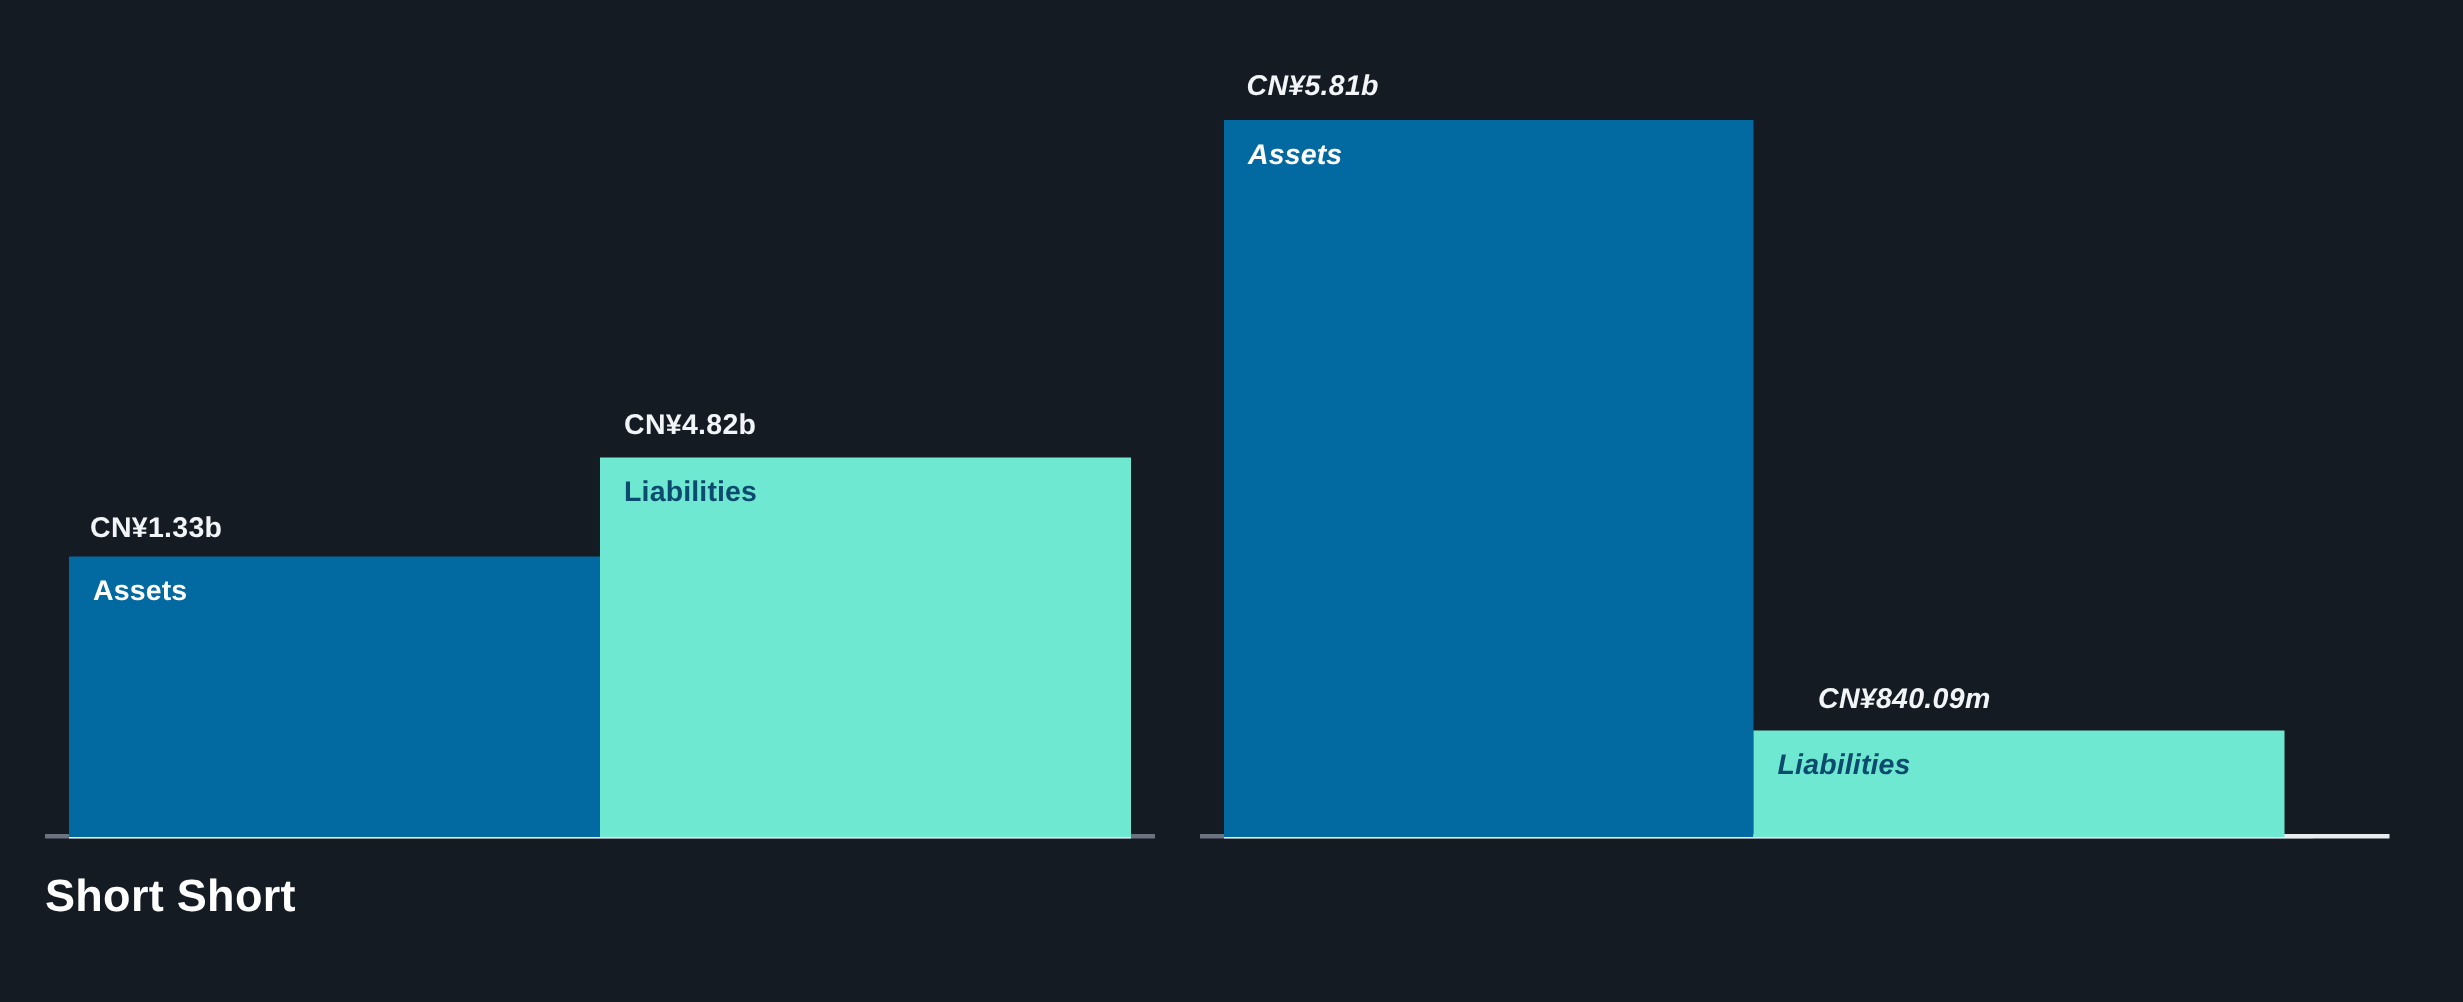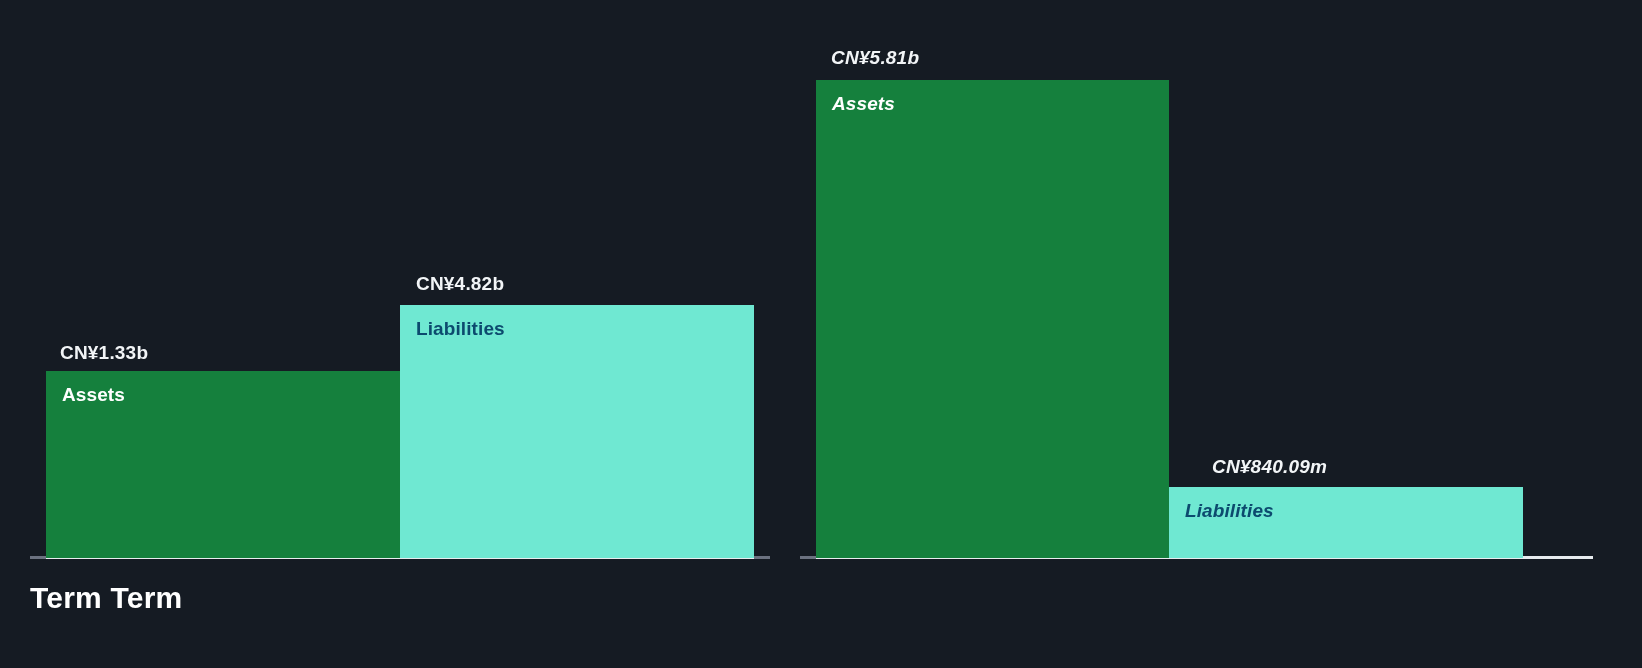--- a/index.html
+++ b/index.html
@@ -25,21 +25,21 @@
     height: 668px;
   }
   #panel-short { left: 0px;   width: 805px; }
   #panel-long  { left: 800px; width: 842px; font-style: italic; }
 
   
   .bar {
     position: absolute;
     box-sizing: border-box;
   }
-  .bar.assets      { background: #15803d; }
+  .bar.assets      { background: #0369a1; }
   .bar.liabilities { background: #6fe8d2; }
 
   .bar-series-label {
     position: absolute;
     left: 16px;
     top: 13px;
     font-size: 19px;
     font-weight: bold;
     letter-spacing: 0.1px;
     white-space: nowrap;
@@ -92,21 +92,21 @@
     <div class="value-label" style="left:60px; top:342px;">CN¥1.33b</div>
     <div class="bar assets" style="left:46px; top:371px; width:354px; height:187px;">
       <span class="bar-series-label">Assets</span>
     </div>
 
     <div class="value-label" style="left:416px; top:273px;">CN¥4.82b</div>
     <div class="bar liabilities" style="left:400px; top:305px; width:354px; height:253px;">
       <span class="bar-series-label">Liabilities</span>
     </div>
 
-    <div class="category-label" style="left:30px; top:581px;">Term Term</div>
+    <div class="category-label" style="left:30px; top:581px;">Short Short</div>
   </div>
 
   <div class="panel" id="panel-long">
 
     <div class="axis-line" style="left:0px;  top:556px; width:742px;"></div>
     <div class="axis-line-lit" style="left:16px; top:556px; width:777px;"></div>
 
     <div class="value-label" style="left:31px; top:47px;">CN¥5.81b</div>
     <div class="bar assets" style="left:16px; top:80px; width:353px; height:478px;">
       <span class="bar-series-label">Assets</span>

